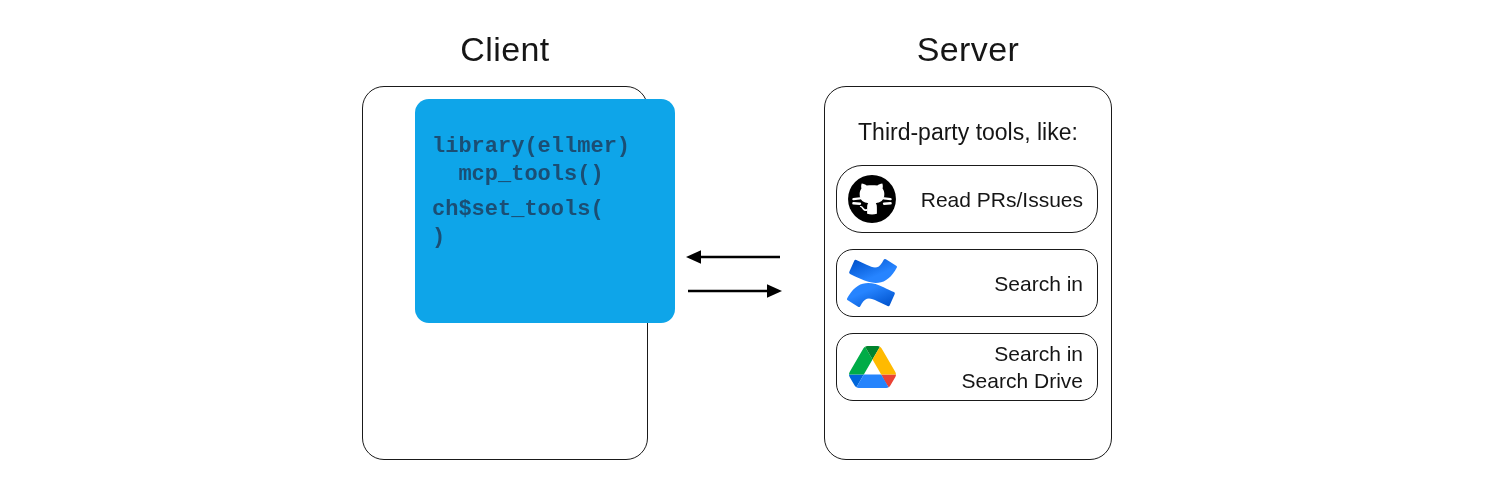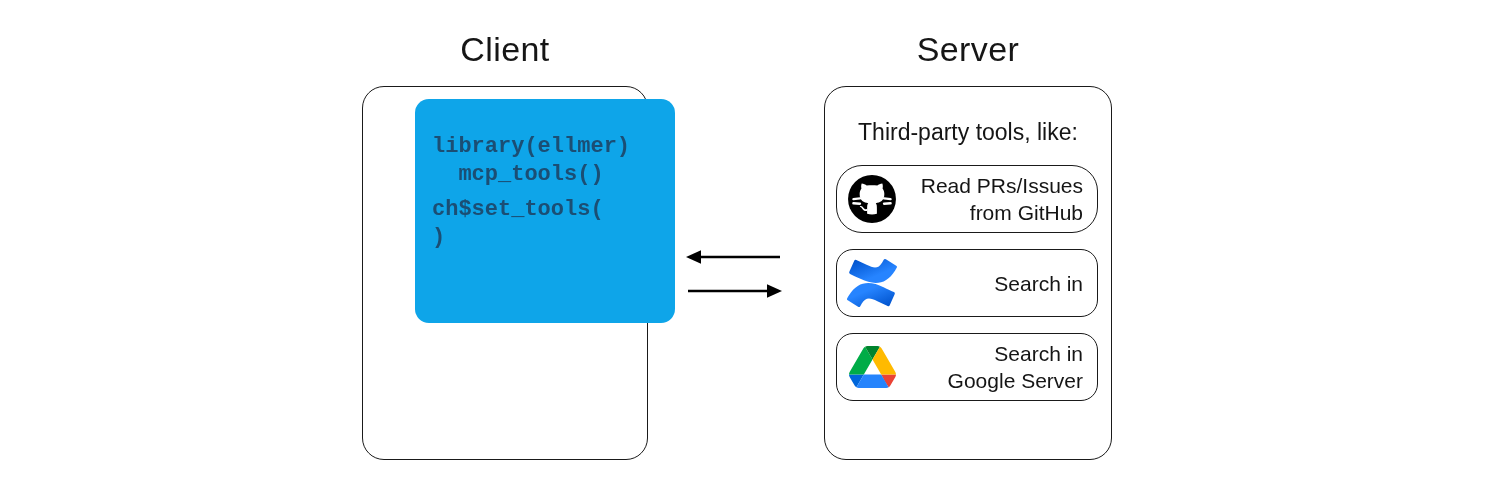--- a/index.html
+++ b/index.html
@@ -144,21 +144,20 @@
             <rect x="5" y="27.2" width="8.6" height="2.3" rx="1.15" transform="rotate(4 9.3 28.3)"></rect>
             <rect x="34.4" y="22.6" width="8.6" height="2.3" rx="1.15" transform="rotate(6 38.7 23.7)"></rect>
             <rect x="34.4" y="27.2" width="8.6" height="2.3" rx="1.15" transform="rotate(-4 38.7 28.3)"></rect>
             <path d="M24 10.5c-1.8 0-3.5.22-5.1.63-1.2-.9-3-1.95-4.8-1.95-.62 1.45-.6 3.4-.25 4.75-1.07 1.5-1.7 3.3-1.7 5.32 0 6.7 4.2 8.27 8.2 8.75-.45.5-.8 1.3-.93 2.2-.1.95-.12 2.4-.12 3.75v4.1c1.47.5 3.05.77 4.7.77s3.23-.27 4.7-.77v-4.1c0-1.35-.02-2.8-.12-3.75-.13-.9-.48-1.7-.93-2.2 4-.48 8.2-2.05 8.2-8.75 0-2.02-.63-3.82-1.7-5.32.35-1.35.37-3.3-.25-4.75-1.8 0-3.6 1.05-4.8 1.95-1.6-.41-3.3-.63-5.1-.63z"></path>
             <path d="M19.4 33.6c-1.2.3-2.5.25-3.4-1-.55-.75-1.2-1.85-2.9-1.95-.95-.05-1 .6-.15.95.85.4 1.35 1.1 1.85 1.9.75 1.2 2.3 2.5 4.6 2z"></path>
           </g>
         </svg>
       </span>
       <div class="tool-label">
         <div>Read PRs/Issues</div>
-        <div>from GitHub</div>
       </div>
     </div>
 
     <div class="tool-card" id="tool-card-confluence">
       <span class="tool-icon">
         <svg width="50" height="48" viewBox="0 0 256 246">
           <defs>
             <linearGradient id="cg1" x1="99%" y1="113%" x2="34%" y2="38%">
               <stop offset="0.18" stop-color="#0052CC"></stop>
                 <stop offset="1" stop-color="#2684FF"></stop>
@@ -183,18 +182,18 @@
           <path d="m6.6 66.85 3.85 6.65c.8 1.4 1.95 2.5 3.3 3.3l13.75-23.8h-27.5c0 1.55.4 3.1 1.2 4.5z" fill="#0066da"></path>
           <path d="m43.65 25-13.75-23.8c-1.35.8-2.5 1.9-3.3 3.3l-25.4 44a9.06 9.06 0 0 0-1.2 4.5h27.5z" fill="#00ac47"></path>
           <path d="m73.55 76.8c1.35-.8 2.5-1.9 3.3-3.3l1.6-2.75 7.65-13.25c.8-1.4 1.2-2.95 1.2-4.5h-27.5l5.85 11.5z" fill="#ea4335"></path>
           <path d="m43.65 25 13.75-23.8c-1.35-.8-2.9-1.2-4.5-1.2h-18.5c-1.6 0-3.15.45-4.5 1.2z" fill="#00832d"></path>
           <path d="m59.8 53h-32.3l-13.75 23.8c1.35.8 2.9 1.2 4.5 1.2h50.8c1.6 0 3.15-.45 4.5-1.2z" fill="#2684fc"></path>
           <path d="m73.4 26.5-12.7-22c-.8-1.4-1.95-2.5-3.3-3.3l-13.75 23.8 16.15 28h27.45c0-1.55-.4-3.1-1.2-4.5z" fill="#ffba00"></path>
         </svg>
       </span>
       <div class="tool-label">
         <div>Search in</div>
-        <div>Google Server</div>
+        <div>Search Drive</div>
       </div>
     </div>
   </div>
 
 </div>
 
 </body></html>

